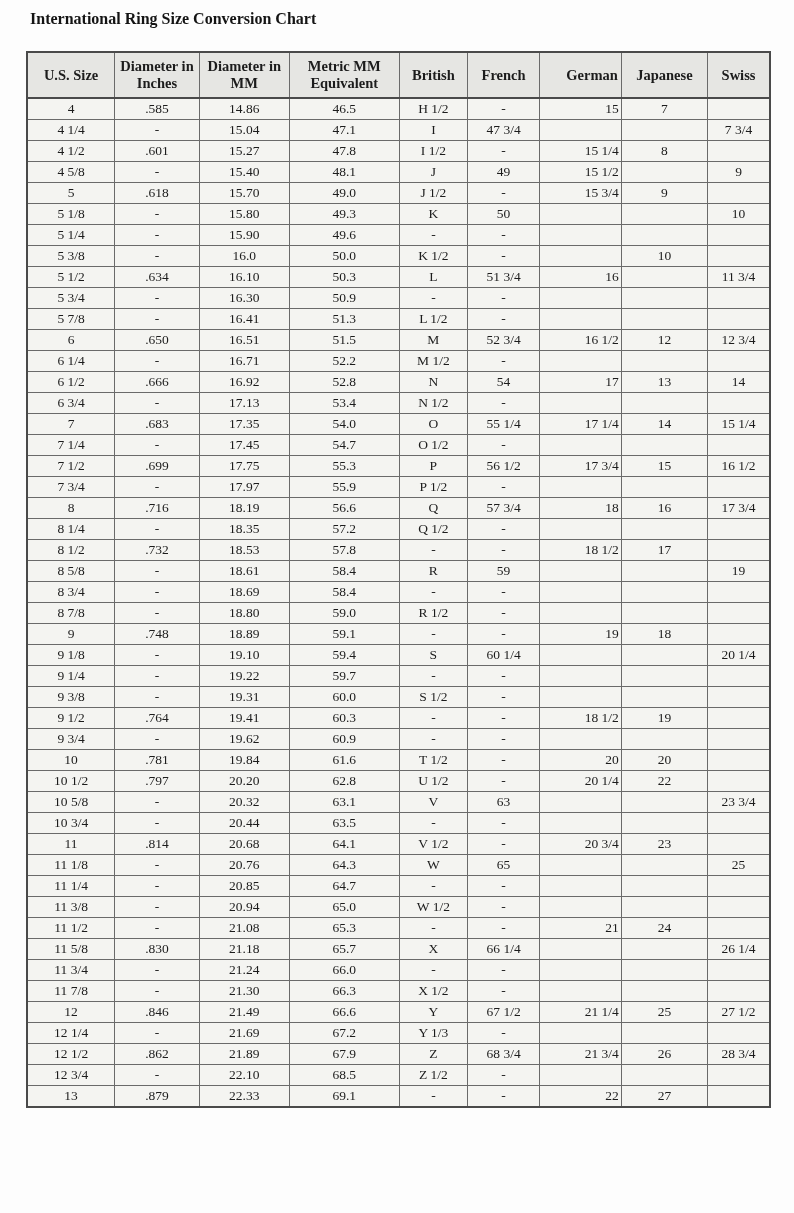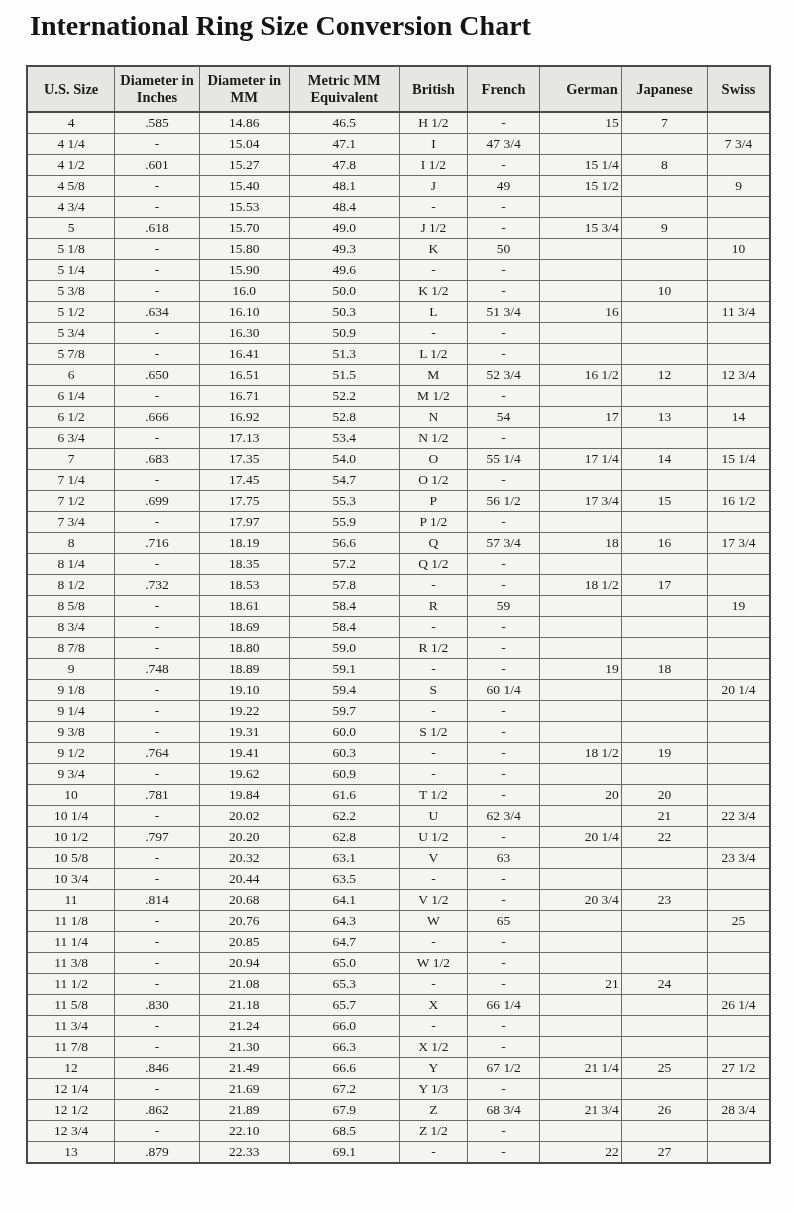--- a/index.html
+++ b/index.html
@@ -16,21 +16,21 @@
     background: var(--page-bg);
     font-family: "Liberation Serif", serif;
     color: var(--text);
   }
   .page {
     width: 794px;
     min-height: 1213px;
     position: relative;
   }
   .title {
-    font-size: 28px;
+    font-size: 16px;
     font-weight: bold;
     margin: 0;
     padding: 10px 0 0 30px;
     letter-spacing: 0px;
     color: #141414;
   }
   .table-wrap {
     margin: 23px 24px 0 26px;
   }
   table {
@@ -133,31 +133,20 @@
             <td>-</td>
             <td>15.40</td>
             <td>48.1</td>
             <td>J</td>
             <td>49</td>
             <td>15 1/2</td>
             <td></td>
             <td>9</td>
           </tr>
           <tr>
-            <td>4 3/4</td>
-            <td>-</td>
-            <td>15.53</td>
-            <td>48.4</td>
-            <td>-</td>
-            <td>-</td>
-            <td></td>
-            <td></td>
-            <td></td>
-          </tr>
-          <tr>
             <td>5</td>
             <td>.618</td>
             <td>15.70</td>
             <td>49.0</td>
             <td>J 1/2</td>
             <td>-</td>
             <td>15 3/4</td>
             <td>9</td>
             <td></td>
           </tr>
@@ -452,31 +441,20 @@
             <td>.781</td>
             <td>19.84</td>
             <td>61.6</td>
             <td>T 1/2</td>
             <td>-</td>
             <td>20</td>
             <td>20</td>
             <td></td>
           </tr>
           <tr>
-            <td>10 1/4</td>
-            <td>-</td>
-            <td>20.02</td>
-            <td>62.2</td>
-            <td>U</td>
-            <td>62 3/4</td>
-            <td></td>
-            <td>21</td>
-            <td>22 3/4</td>
-          </tr>
-          <tr>
             <td>10 1/2</td>
             <td>.797</td>
             <td>20.20</td>
             <td>62.8</td>
             <td>U 1/2</td>
             <td>-</td>
             <td>20 1/4</td>
             <td>22</td>
             <td></td>
           </tr>

